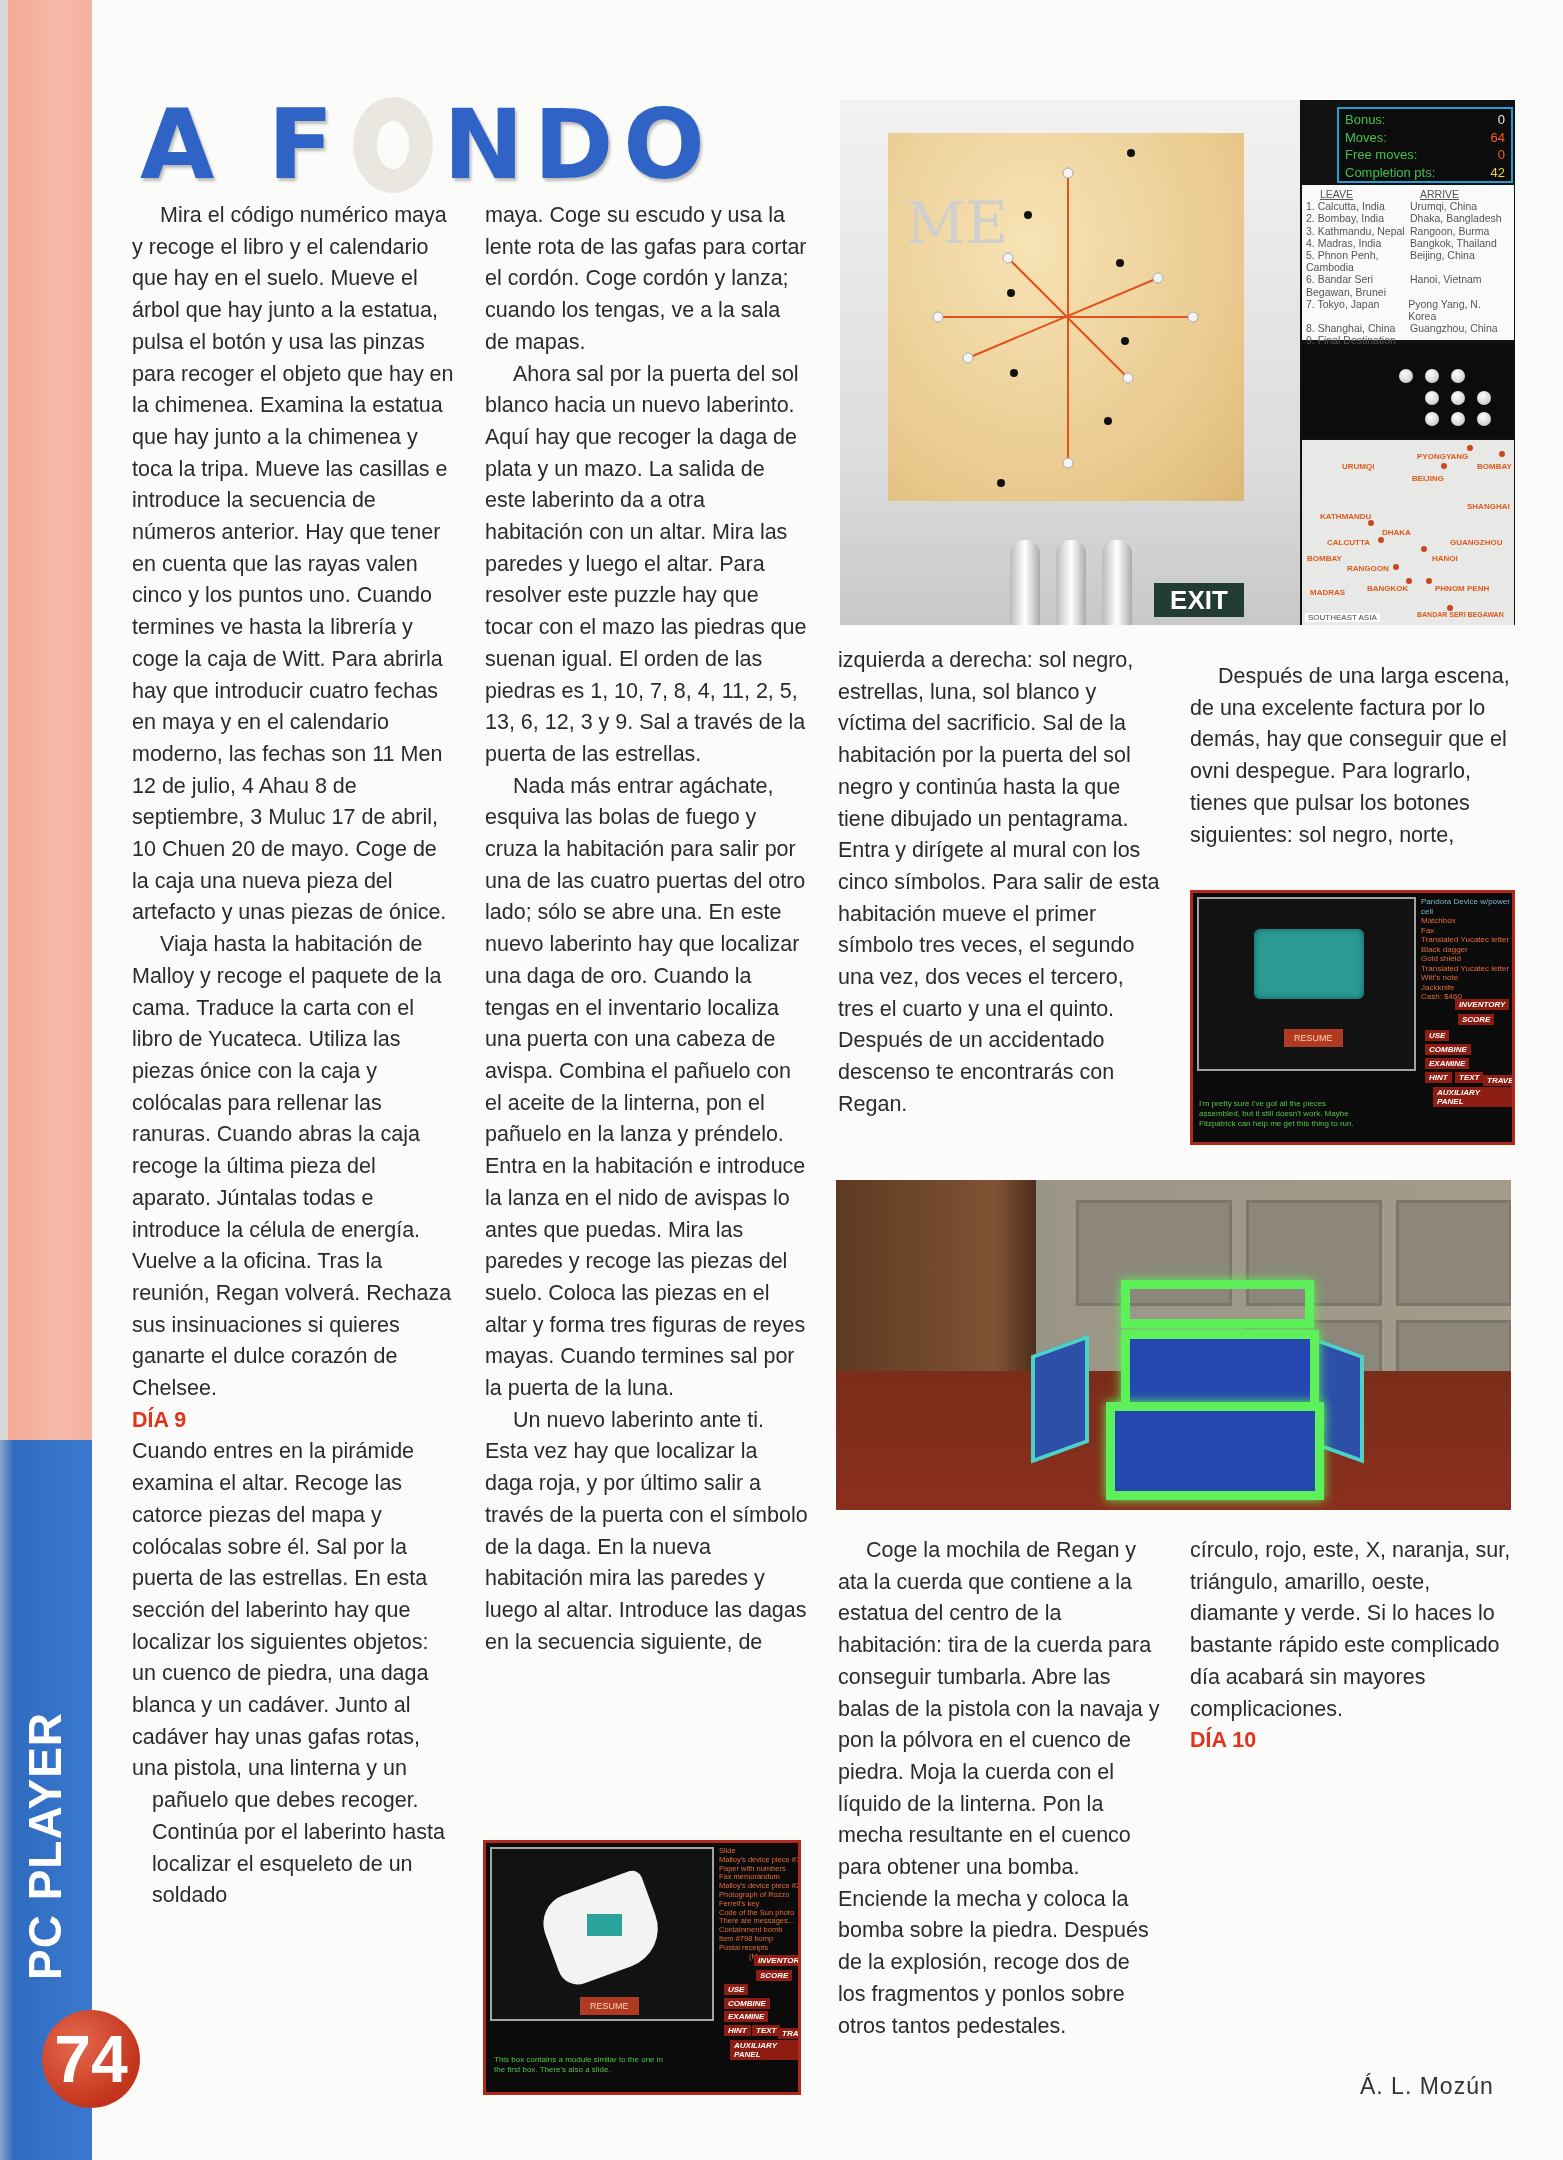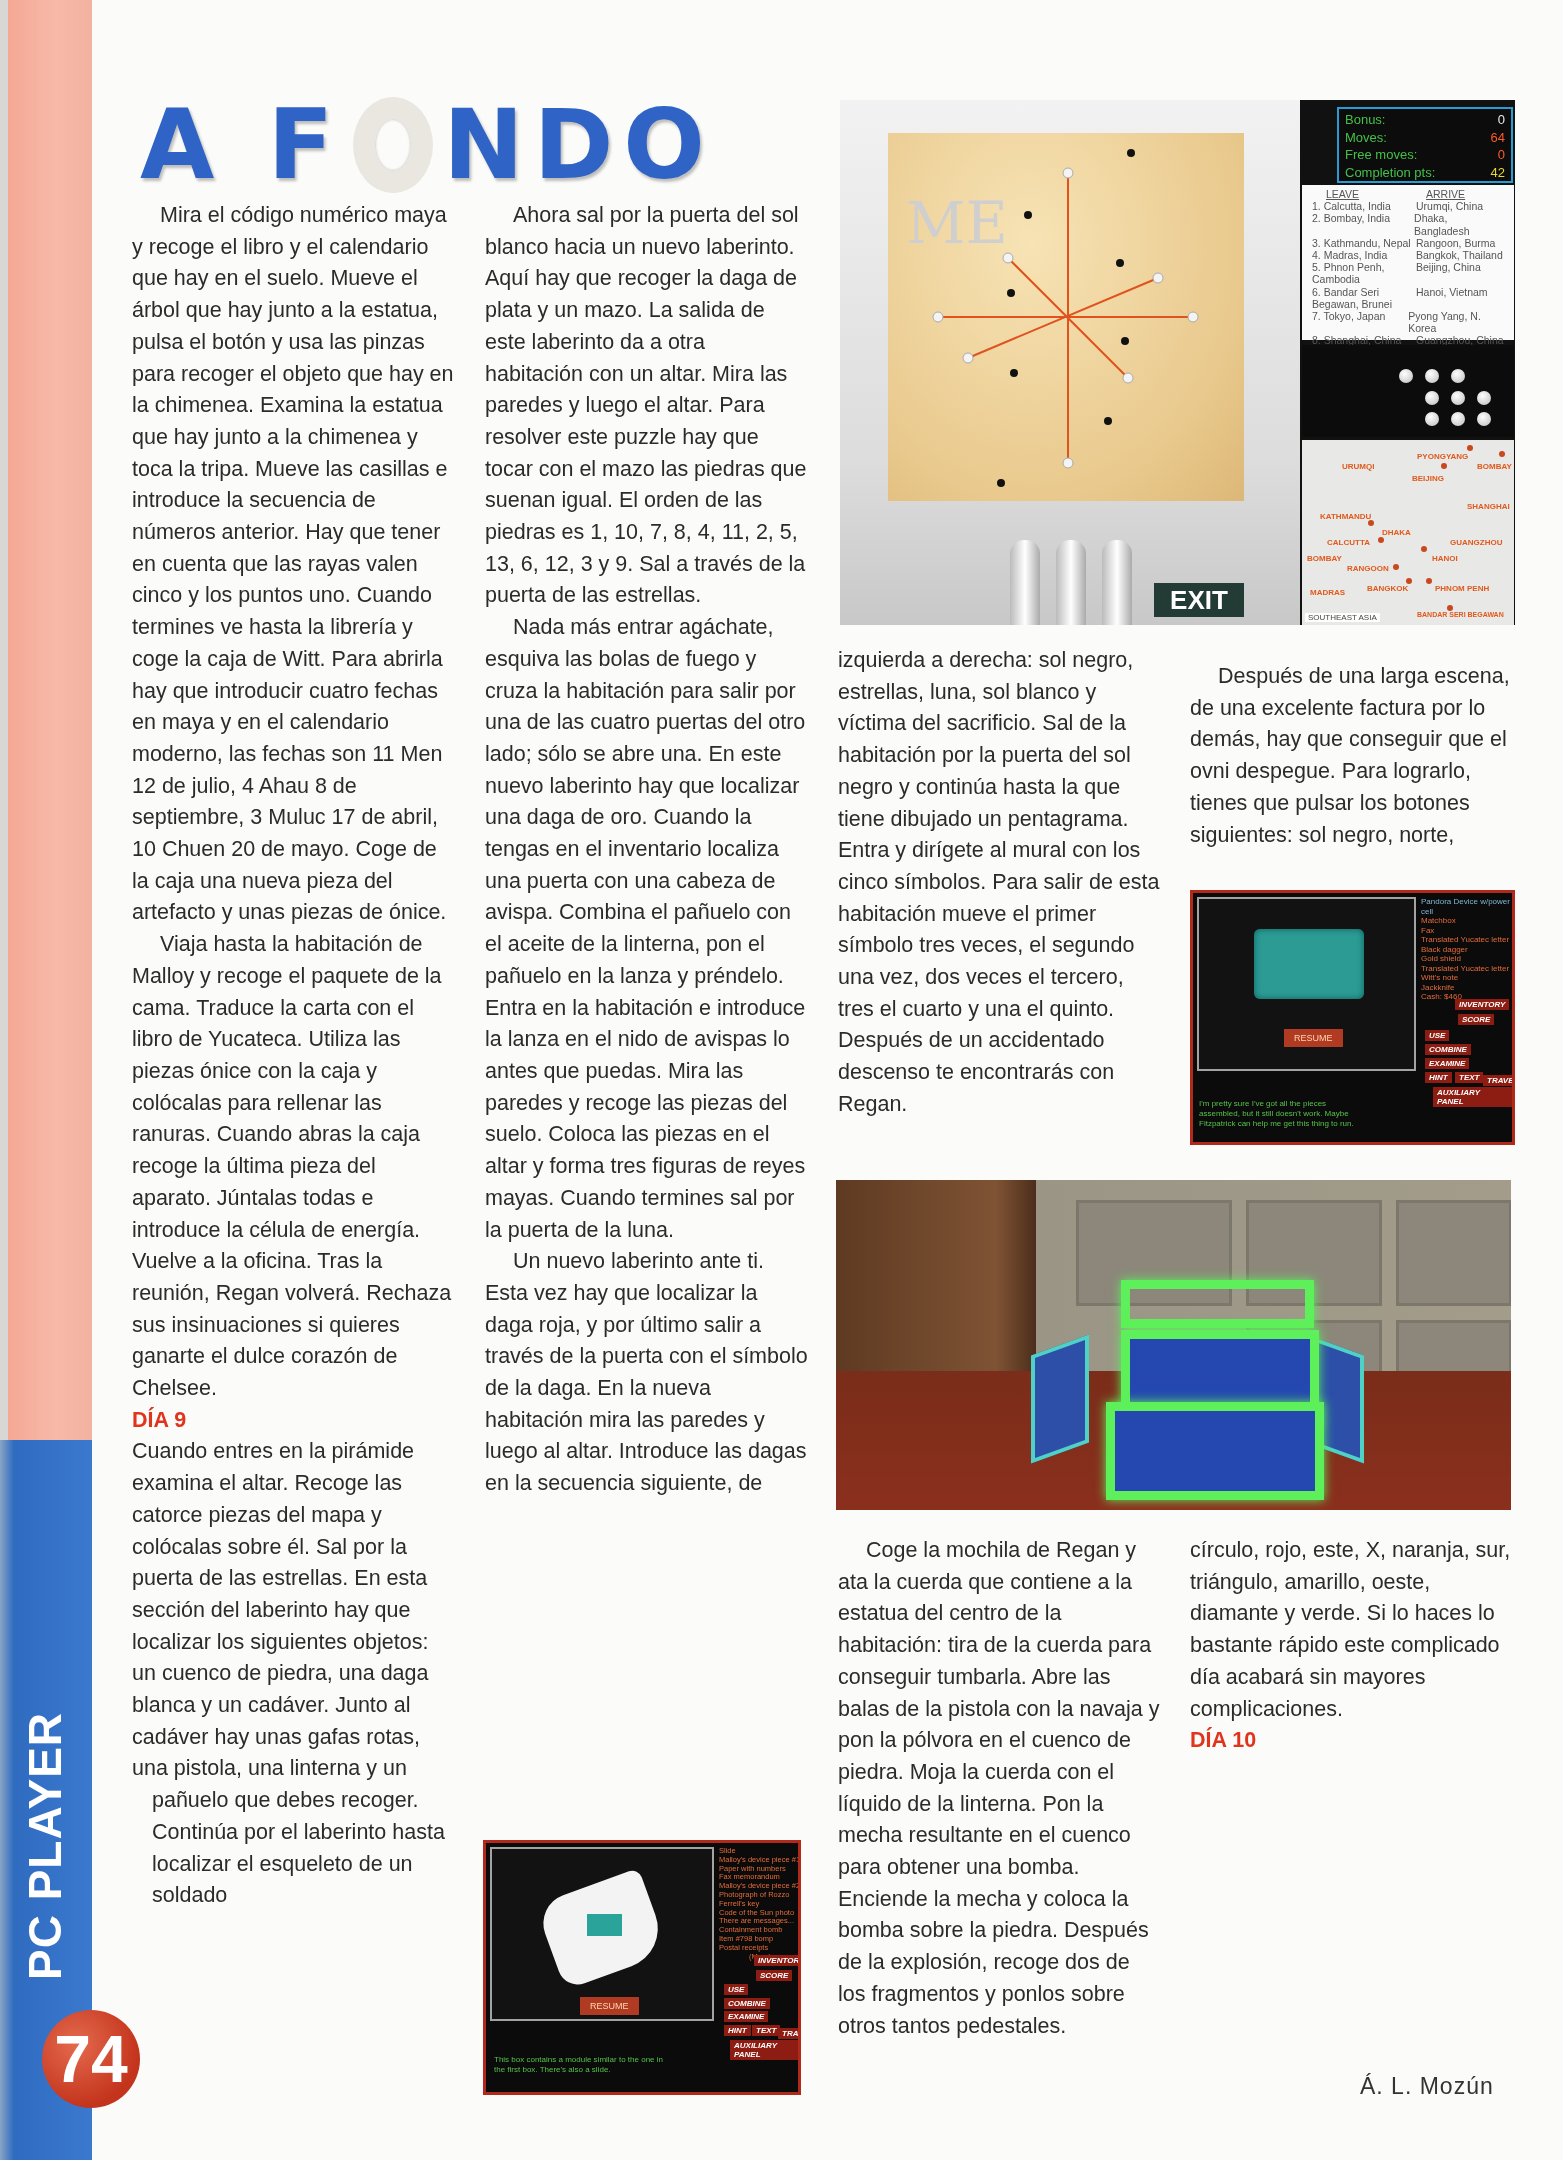--- a/index.html
+++ b/index.html
@@ -23,21 +23,21 @@
   .c4b{left:1190px;top:1535px;width:325px;}
   .author{position:absolute;left:1360px;top:2073px;font-size:23px;color:#333;letter-spacing:1px;}
   
   .puzzle{position:absolute;left:840px;top:100px;width:460px;height:525px;background:linear-gradient(180deg,#f2f2f2 0%,#dcdcdc 70%,#c8c8c8 100%);}
   .sand{position:absolute;left:48px;top:33px;width:356px;height:368px;background:radial-gradient(ellipse at 40% 30%,#f7e3b5,#e9c98d 70%,#dcb877);}
   .exit{position:absolute;left:314px;top:443px;width:90px;height:34px;background:#233b35;color:#fff;font-weight:bold;font-size:26px;display:flex;align-items:center;justify-content:center;margin-top:40px;}
   .tube{position:absolute;top:440px;width:30px;height:85px;border-radius:14px 14px 0 0;background:linear-gradient(90deg,#bbb,#fff,#aaa);}
   .panel{position:absolute;left:1300px;top:100px;width:215px;height:525px;background:#111;}
   .stats{position:absolute;left:1337px;top:107px;width:176px;height:76px;border:2px solid #2b9bd4;background:#0c0c0c;font-size:13px;line-height:17.5px;padding:2px 6px;box-sizing:border-box;}
   .stats .row{display:flex;justify-content:space-between;color:#44c04a;}
-  .route{position:absolute;left:1302px;top:185px;width:212px;height:155px;background:#fafafa;font-size:10.5px;line-height:12.2px;color:#555;padding:3px 10px;box-sizing:border-box;}
+  .route{position:absolute;left:1302px;top:185px;width:212px;height:155px;background:#fafafa;font-size:10.5px;line-height:12.2px;color:#555;padding:3px 4px;box-sizing:border-box;}
   .route .hdr{display:flex;text-decoration:underline;padding-left:14px;}
   .route .r{display:flex;}
   .route .r span:first-child{width:104px;}
   .dots{position:absolute;left:1302px;top:345px;width:212px;height:92px;background:#0c0c0c;}
   .dot{position:absolute;width:14px;height:14px;border-radius:50%;background:radial-gradient(circle at 40% 35%,#fff,#bbb);}
   .map{position:absolute;left:1302px;top:440px;width:212px;height:185px;background:#e8e8e6;}
   .map .lbl{position:absolute;font-size:8px;color:#e05a1d;font-weight:bold;}
   .map .pin{position:absolute;width:6px;height:6px;border-radius:50%;background:#c9481d;}
   .map .caption{position:absolute;left:3px;bottom:3px;font-size:8px;color:#444;background:#fff;padding:0 3px;}
   
@@ -69,20 +69,21 @@
 
 <div class="col c1">
   <p>Mira el código numérico maya y recoge el libro y el calendario que hay en el suelo. Mueve el árbol que hay junto a la estatua, pulsa el botón y usa las pinzas para recoger el objeto que hay en la chimenea. Examina la estatua que hay junto a la chimenea y toca la tripa. Mueve las casillas e introduce la secuencia de números anterior. Hay que tener en cuenta que las rayas valen cinco y los puntos uno. Cuando termines ve hasta la librería y coge la caja de Witt. Para abrirla hay que introducir cuatro fechas en maya y en el calendario moderno, las fechas son 11 Men 12 de julio, 4 Ahau 8 de septiembre, 3 Muluc 17 de abril, 10 Chuen 20 de mayo. Coge de la caja una nueva pieza del artefacto y unas piezas de ónice.</p>
   <p>Viaja hasta la habitación de Malloy y recoge el paquete de la cama. Traduce la carta con el libro de Yucateca. Utiliza las piezas ónice con la caja y colócalas para rellenar las ranuras. Cuando abras la caja recoge la última pieza del aparato. Júntalas todas e introduce la célula de energía. Vuelve a la oficina. Tras la reunión, Regan volverá. Rechaza sus insinuaciones si quieres ganarte el dulce corazón de Chelsee.</p>
   <p class="head">DÍA 9</p>
   <p class="noind">Cuando entres en la pirámide examina el altar. Recoge las catorce piezas del mapa y colócalas sobre él. Sal por la puerta de las estrellas. En esta sección del laberinto hay que localizar los siguientes objetos: un cuenco de piedra, una daga blanca y un cadáver. Junto al cadáver hay unas gafas rotas, una pistola, una linterna y un</p>
   <p class="noind" style="padding-left:20px">pañuelo que debes recoger. Continúa por el laberinto hasta localizar el esqueleto de un soldado</p>
 </div>
 
 <div class="col c2">
+  <p class="noind">maya. Coge su escudo y usa la lente rota de las gafas para cortar el cordón. Coge cordón y lanza; cuando los tengas, ve a la sala de mapas.</p>
   <p>Ahora sal por la puerta del sol blanco hacia un nuevo laberinto. Aquí hay que recoger la daga de plata y un mazo. La salida de este laberinto da a otra habitación con un altar. Mira las paredes y luego el altar. Para resolver este puzzle hay que tocar con el mazo las piedras que suenan igual. El orden de las piedras es 1, 10, 7, 8, 4, 11, 2, 5, 13, 6, 12, 3 y 9. Sal a través de la puerta de las estrellas.</p>
   <p>Nada más entrar agáchate, esquiva las bolas de fuego y cruza la habitación para salir por una de las cuatro puertas del otro lado; sólo se abre una. En este nuevo laberinto hay que localizar una daga de oro. Cuando la tengas en el inventario localiza una puerta con una cabeza de avispa. Combina el pañuelo con el aceite de la linterna, pon el pañuelo en la lanza y préndelo. Entra en la habitación e introduce la lanza en el nido de avispas lo antes que puedas. Mira las paredes y recoge las piezas del suelo. Coloca las piezas en el altar y forma tres figuras de reyes mayas. Cuando termines sal por la puerta de la luna.</p>
   <p>Un nuevo laberinto ante ti. Esta vez hay que localizar la daga roja, y por último salir a través de la puerta con el símbolo de la daga. En la nueva habitación mira las paredes y luego al altar. Introduce las dagas en la secuencia siguiente, de</p>
 </div>
 
 <div class="puzzle">
   <div class="sand">
     <svg width="356" height="368" viewBox="0 0 356 368">
       <g stroke="#e0521e" stroke-width="2">
         <line x1="180" y1="40" x2="180" y2="330"></line>

